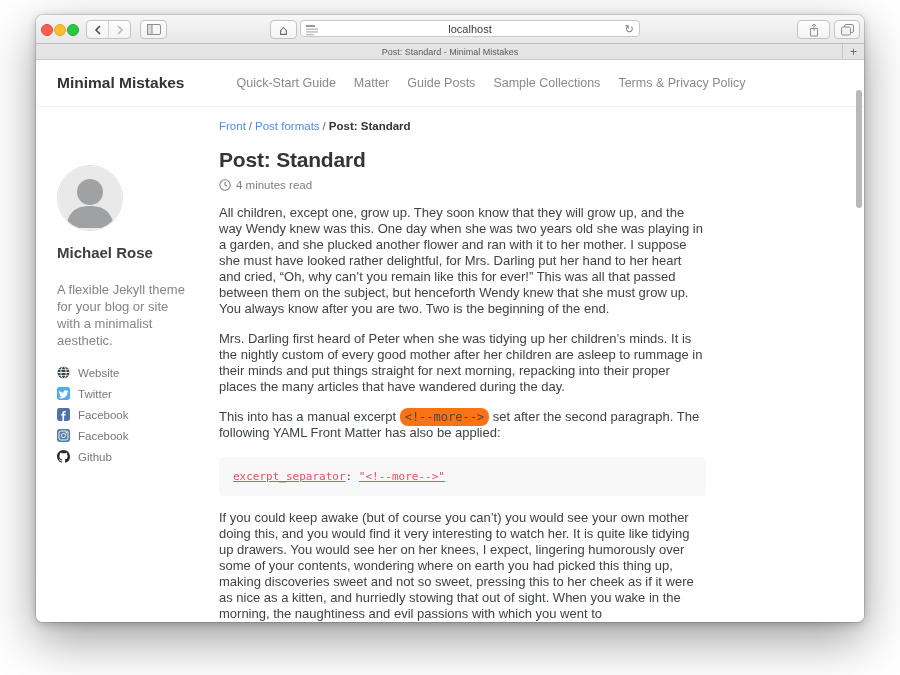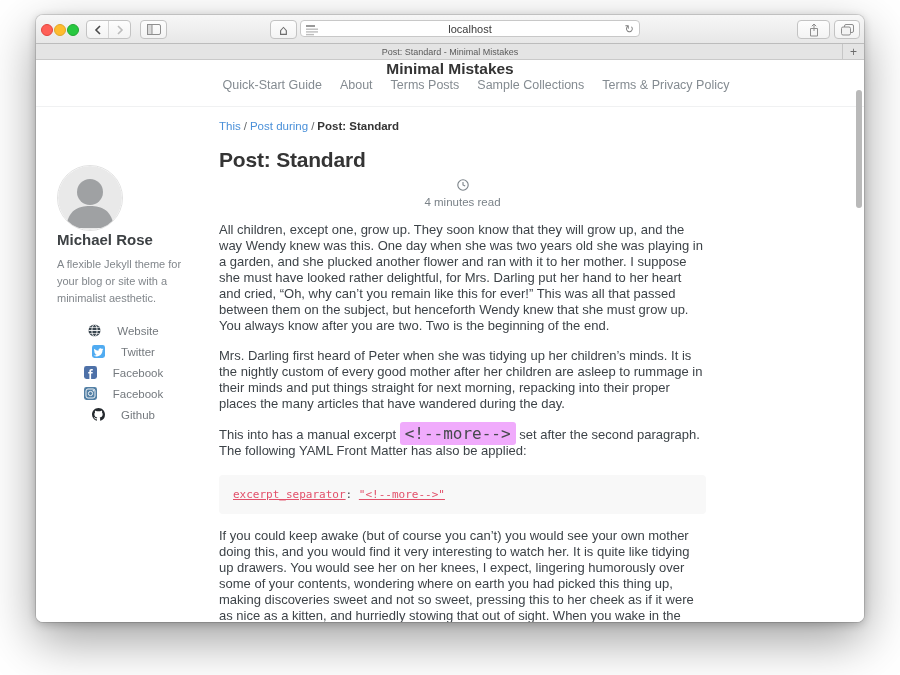--- a/index.html
+++ b/index.html
@@ -56,49 +56,48 @@
     border-left:1px solid #c6c6c6; display:flex; align-items:center; justify-content:center;
     color:#6b6b6b; font-size:12px;
   }
 
   
   .site { flex:1; position:relative; background:#fff; overflow:hidden; }
 
   .masthead {
     height:47px; display:flex; align-items:center; padding:0 21px;
     border-bottom:1px solid #f0f1f2;
-    flex-direction:column;
   }
   .brand { font-size:15.5px; font-weight:bold; color:#343434; }
   .nav { display:flex; gap:18px; margin-left:52px; }
   .nav a { font-size:12.5px; color:#848b91; text-decoration:none; }
 
   .breadcrumb { margin:13px 0 0 183px; font-size:11.5px; color:#646769; }
   .breadcrumb a { color:#4a90d9; text-decoration:none; }
   .breadcrumb .current { font-weight:bold; color:#343434; }
   .breadcrumb .sep { margin:0 3px; }
 
   .page { display:flex; padding:0 21px; }
   .author-sidebar { width:133px; flex:none; margin-top:33px; }
   .avatar { width:66px; height:66px; border-radius:50%; overflow:hidden; border:1px solid #e2e2e2; }
-  .author-name { font-size:15px; font-weight:600; color:#3d4144; }
-  .author-bio { margin-top:8px; font-size:11px; line-height:17px; color:#81868b; }
+  .author-name { margin-top:13px; font-size:15px; font-weight:600; color:#3d4144; }
+  .author-bio { margin-top:20px; font-size:13px; line-height:17px; color:#81868b; }
   .author-links { margin-top:17px; list-style:none; }
-  .author-links li { display:flex; align-items:center; gap:16px; margin-bottom:8px; height:13px;justify-content:center; }
+  .author-links li { display:flex; align-items:center; gap:8px; margin-bottom:8px; height:13px; }
   .author-links a { font-size:11.5px; color:#74797e; text-decoration:none; }
   .li-icon { width:13px; height:13px; flex:none; display:block; }
 
   .main { margin-left:29px; width:487px; margin-top:16px; color:#3d4348; }
   .post-title { font-size:21px; font-weight:bold; color:#343434; letter-spacing:-0.2px; }
   .post-meta { margin-top:7px; display:flex; align-items:center; gap:5px;
-               font-size:11.5px; color:#7a8288;flex-direction:column; }
+               font-size:11.5px; color:#7a8288; }
   .main p { margin-top:14px; font-size:13px; line-height:16px; }
   code.inline {
-    font-family:"DejaVu Sans Mono","Liberation Mono",monospace; font-size:16px;
-    background:#f0abfc; color:#46494d; padding:2px 5px; border-radius:3px;
+    font-family:"DejaVu Sans Mono","Liberation Mono",monospace; font-size:12px;
+    background:#f97316; color:#46494d; padding:2px 5px; border-radius:8px;
   }
   .codeblock {
     margin-top:16px; background:#f8f8f8; border-radius:4px; padding:13px 14px;
     font-family:"DejaVu Sans Mono","Liberation Mono",monospace; font-size:11px; line-height:13px;
   }
   .code-key, .code-value { color:#e2506a;text-decoration:underline; }
   .code-colon { color:#4a4d51; }
 
   .scroll-thumb {
     position:absolute; right:2px; top:30px; width:6px; height:118px;
@@ -170,29 +169,29 @@
     <span class="tab-title">Post: Standard - Minimal Mistakes</span>
     <span class="newtab-btn">+</span>
   </div>
 
   <div class="site">
 
     <div class="masthead">
       <span class="brand">Minimal Mistakes</span>
       <nav class="nav">
         <a href="#">Quick-Start Guide</a>
-        <a href="#">About</a>
-        <a href="#">Terms Posts</a>
+        <a href="#">Matter</a>
+        <a href="#">Guide Posts</a>
         <a href="#">Sample Collections</a>
         <a href="#">Terms &amp; Privacy Policy</a>
       </nav>
     </div>
 
     <div class="breadcrumb">
-      <a href="#">This</a><span class="sep">/</span><a href="#">Post during</a><span class="sep">/</span><span class="current">Post: Standard</span>
+      <a href="#">Front</a><span class="sep">/</span><a href="#">Post formats</a><span class="sep">/</span><span class="current">Post: Standard</span>
     </div>
 
     <div class="page">
 
       <aside class="author-sidebar">
         <div class="avatar">
           <svg width="64" height="64" viewBox="0 0 64 64">
             <circle cx="32" cy="32" r="32" fill="#e9e9e9"></circle>
             <circle cx="32" cy="26" r="13" fill="#9fa1a3"></circle>
             <path d="M8 62 C10 44 20 40 32 40 C44 40 54 44 56 62 Z" fill="#9fa1a3"></path>

